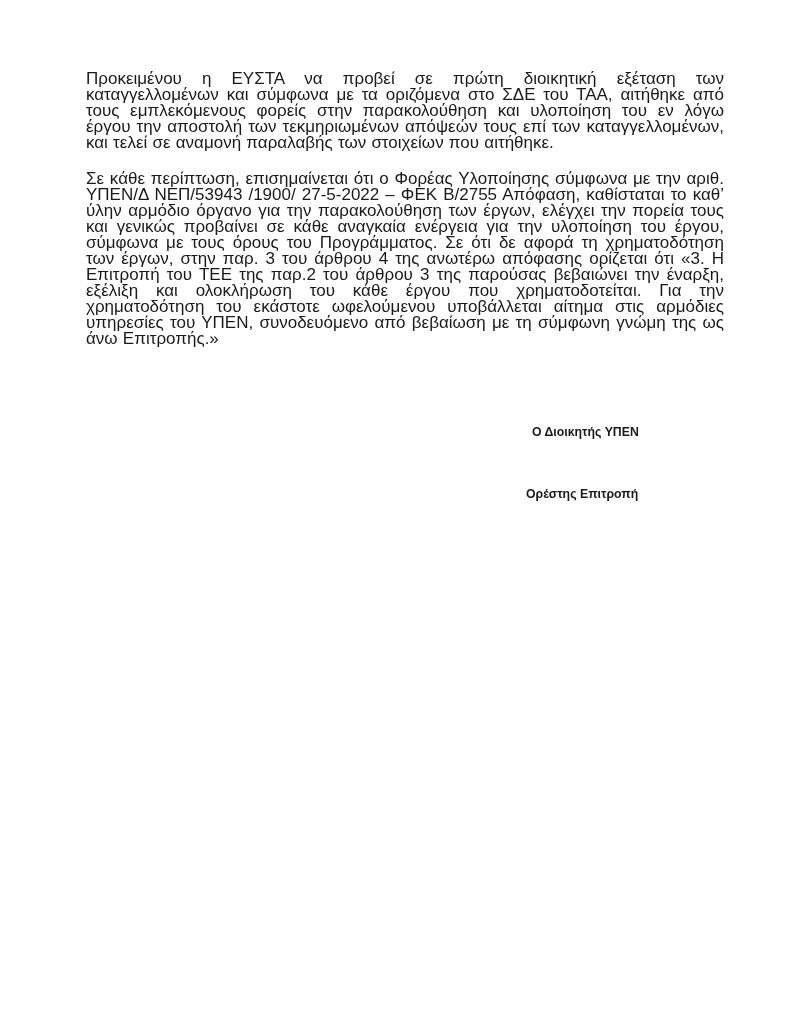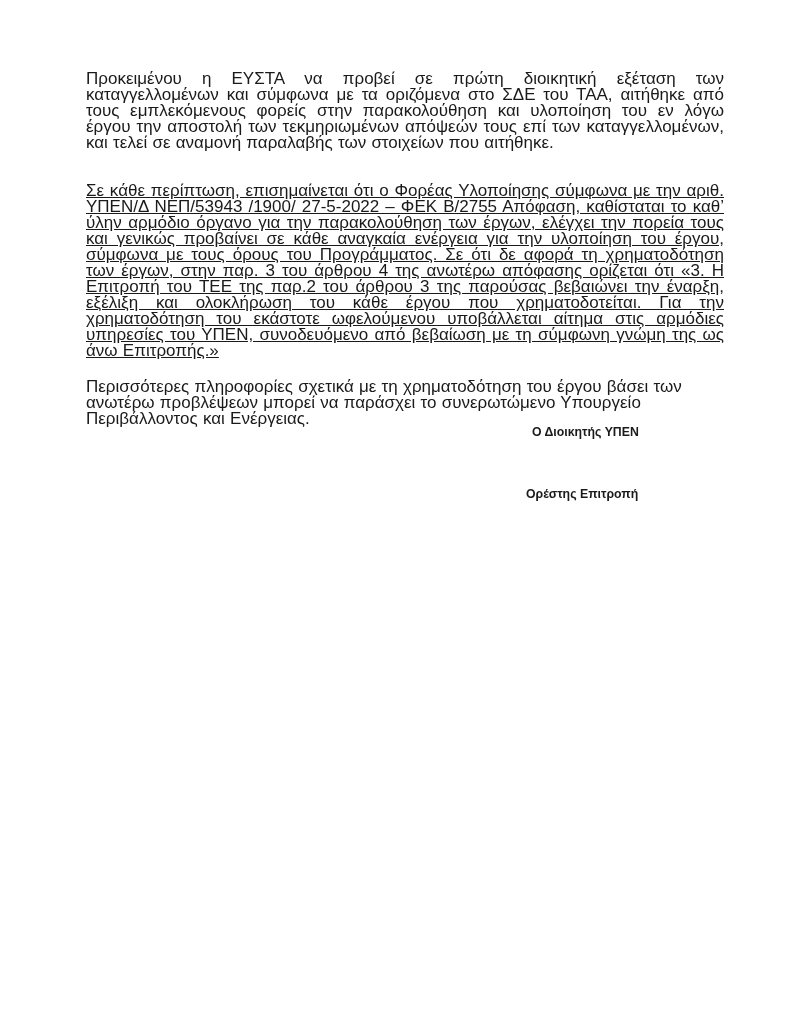--- a/index.html
+++ b/index.html
@@ -22,35 +22,34 @@
       width: 638px;
     }
     .para {
       font-size: 17px;
       line-height: 16px;
       margin: 0;
       text-align: justify;
       word-spacing: 0.5px;
     }
     .para-1 { }
-    .para-2 { margin-top: 32px; text-decoration: underline; }
+    .para-2 { margin-top: 20px; }
     .para-3 { margin-top: 20px; text-align: left; }
     .sig {
       position: absolute;
       font-weight: bold;
       font-size: 12.3px;
       line-height: 18px;
       white-space: nowrap;
     }
     .sig-title { left: 532px; top: 423px; }
     .sig-name  { left: 526px; top: 485px; }
   </style>
 </head>
 <body>
 
 <div class="page">
   <p class="para para-1">Προκειμένου η ΕΥΣΤΑ να προβεί σε πρώτη διοικητική εξέταση των καταγγελλομένων και σύμφωνα με τα οριζόμενα στο ΣΔΕ του ΤΑΑ, αιτήθηκε από τους εμπλεκόμενους φορείς στην παρακολούθηση και υλοποίηση του εν λόγω έργου την αποστολή των τεκμηριωμένων απόψεών τους επί των καταγγελλομένων, και τελεί σε αναμονή παραλαβής των στοιχείων που αιτήθηκε.</p>
   <p class="para para-2">Σε κάθε περίπτωση, επισημαίνεται ότι ο Φορέας Υλοποίησης σύμφωνα με την αριθ. ΥΠΕΝ/Δ ΝΕΠ/53943 /1900/ 27-5-2022 – ΦΕΚ Β/2755 Απόφαση, καθίσταται το καθ’ ύλην αρμόδιο όργανο για την παρακολούθηση των έργων, ελέγχει την πορεία τους και γενικώς προβαίνει σε κάθε αναγκαία ενέργεια για την υλοποίηση του έργου, σύμφωνα με τους όρους του Προγράμματος. Σε ότι δε αφορά τη χρηματοδότηση των έργων, στην παρ. 3 του άρθρου 4 της ανωτέρω απόφασης ορίζεται ότι «3. Η Επιτροπή του ΤΕΕ της παρ.2 του άρθρου 3 της παρούσας βεβαιώνει την έναρξη, εξέλιξη και ολοκλήρωση του κάθε έργου που χρηματοδοτείται. Για την χρηματοδότηση του εκάστοτε ωφελούμενου υποβάλλεται αίτημα στις αρμόδιες υπηρεσίες του ΥΠΕΝ, συνοδευόμενο από βεβαίωση με τη σύμφωνη γνώμη της ως άνω Επιτροπής.»</p>
-  <p class="para para-3">Περισσότερες πληροφορίες σχετικά με τη χρηματοδότηση του έργου βάσει των ανωτέρω προβλέψεων μπορεί να παράσχει το συνερωτώμενο Υπουργείο Περιβάλλοντος και Ενέργειας.</p>
 </div>
 
 <div class="sig sig-title">Ο Διοικητής ΥΠΕΝ</div>
 <div class="sig sig-name">Ορέστης Επιτροπή</div>
 
 </body></html>

